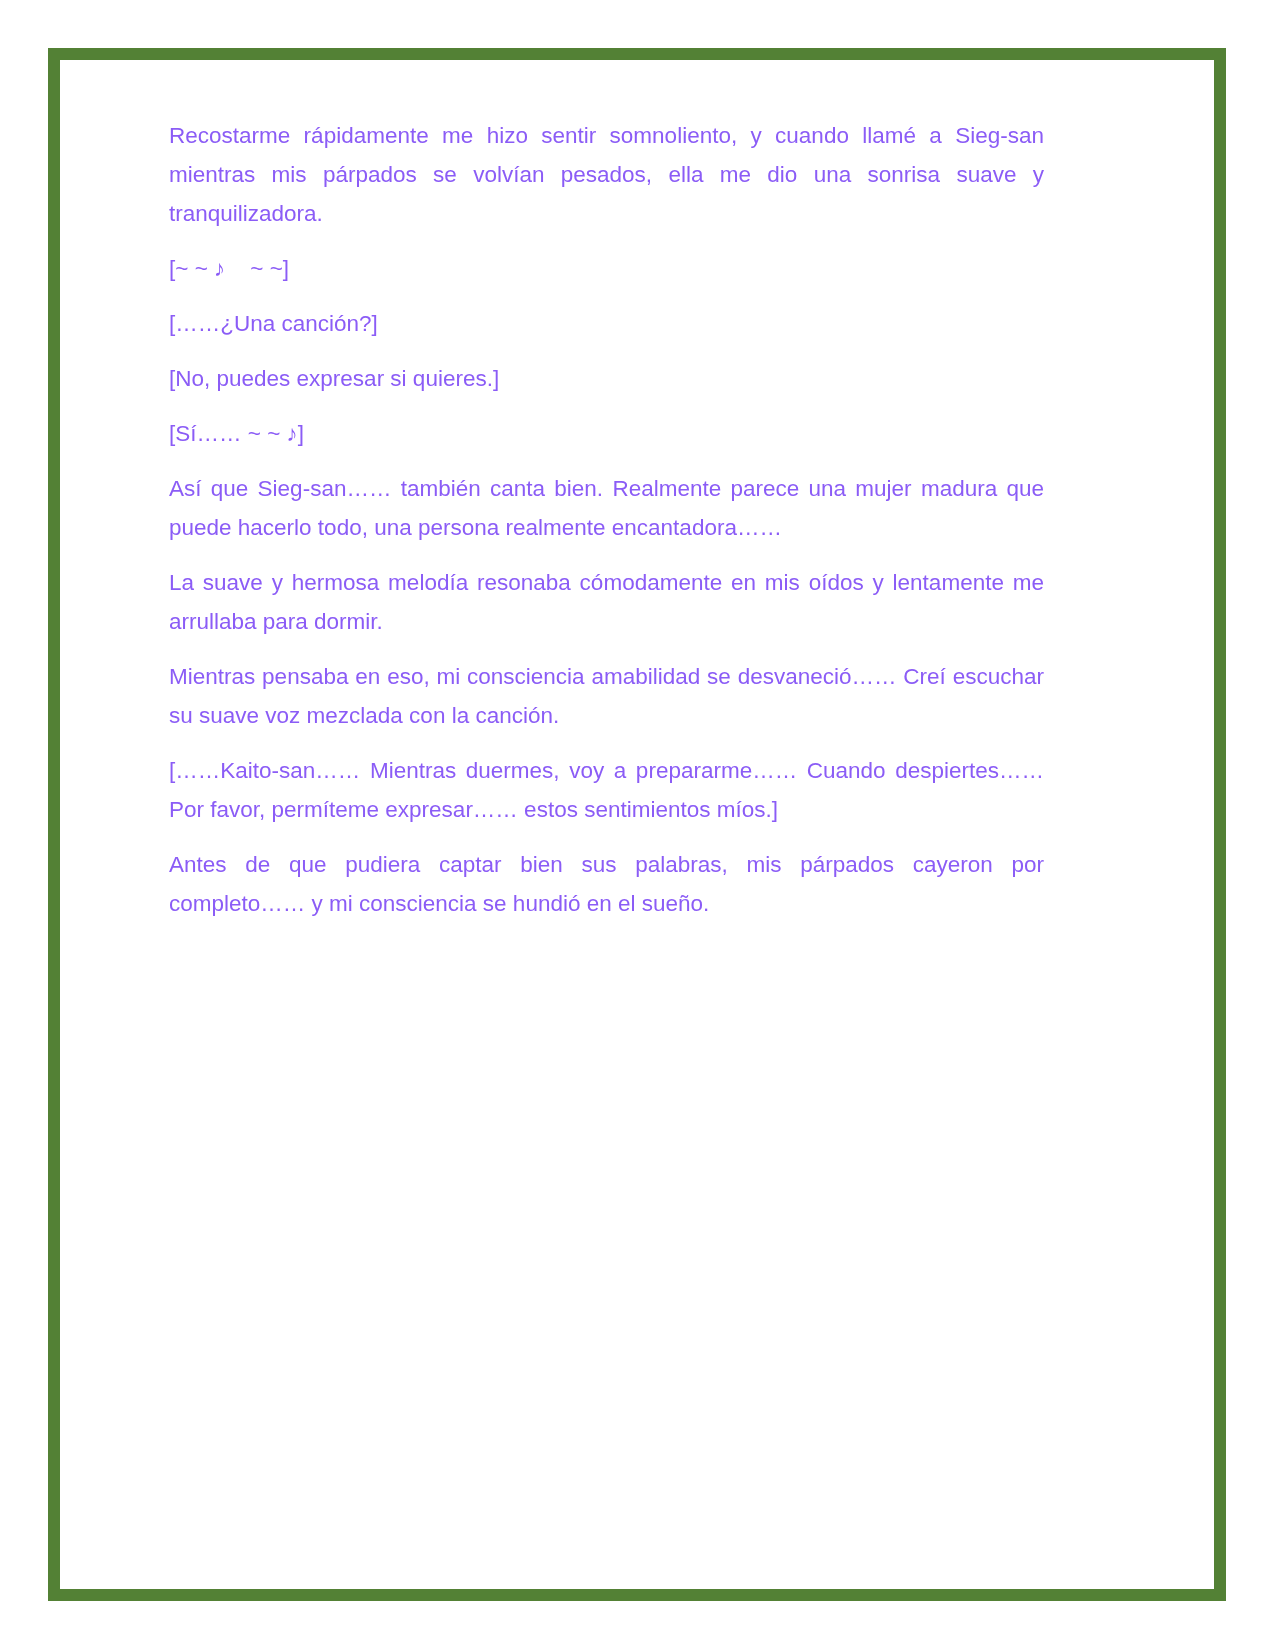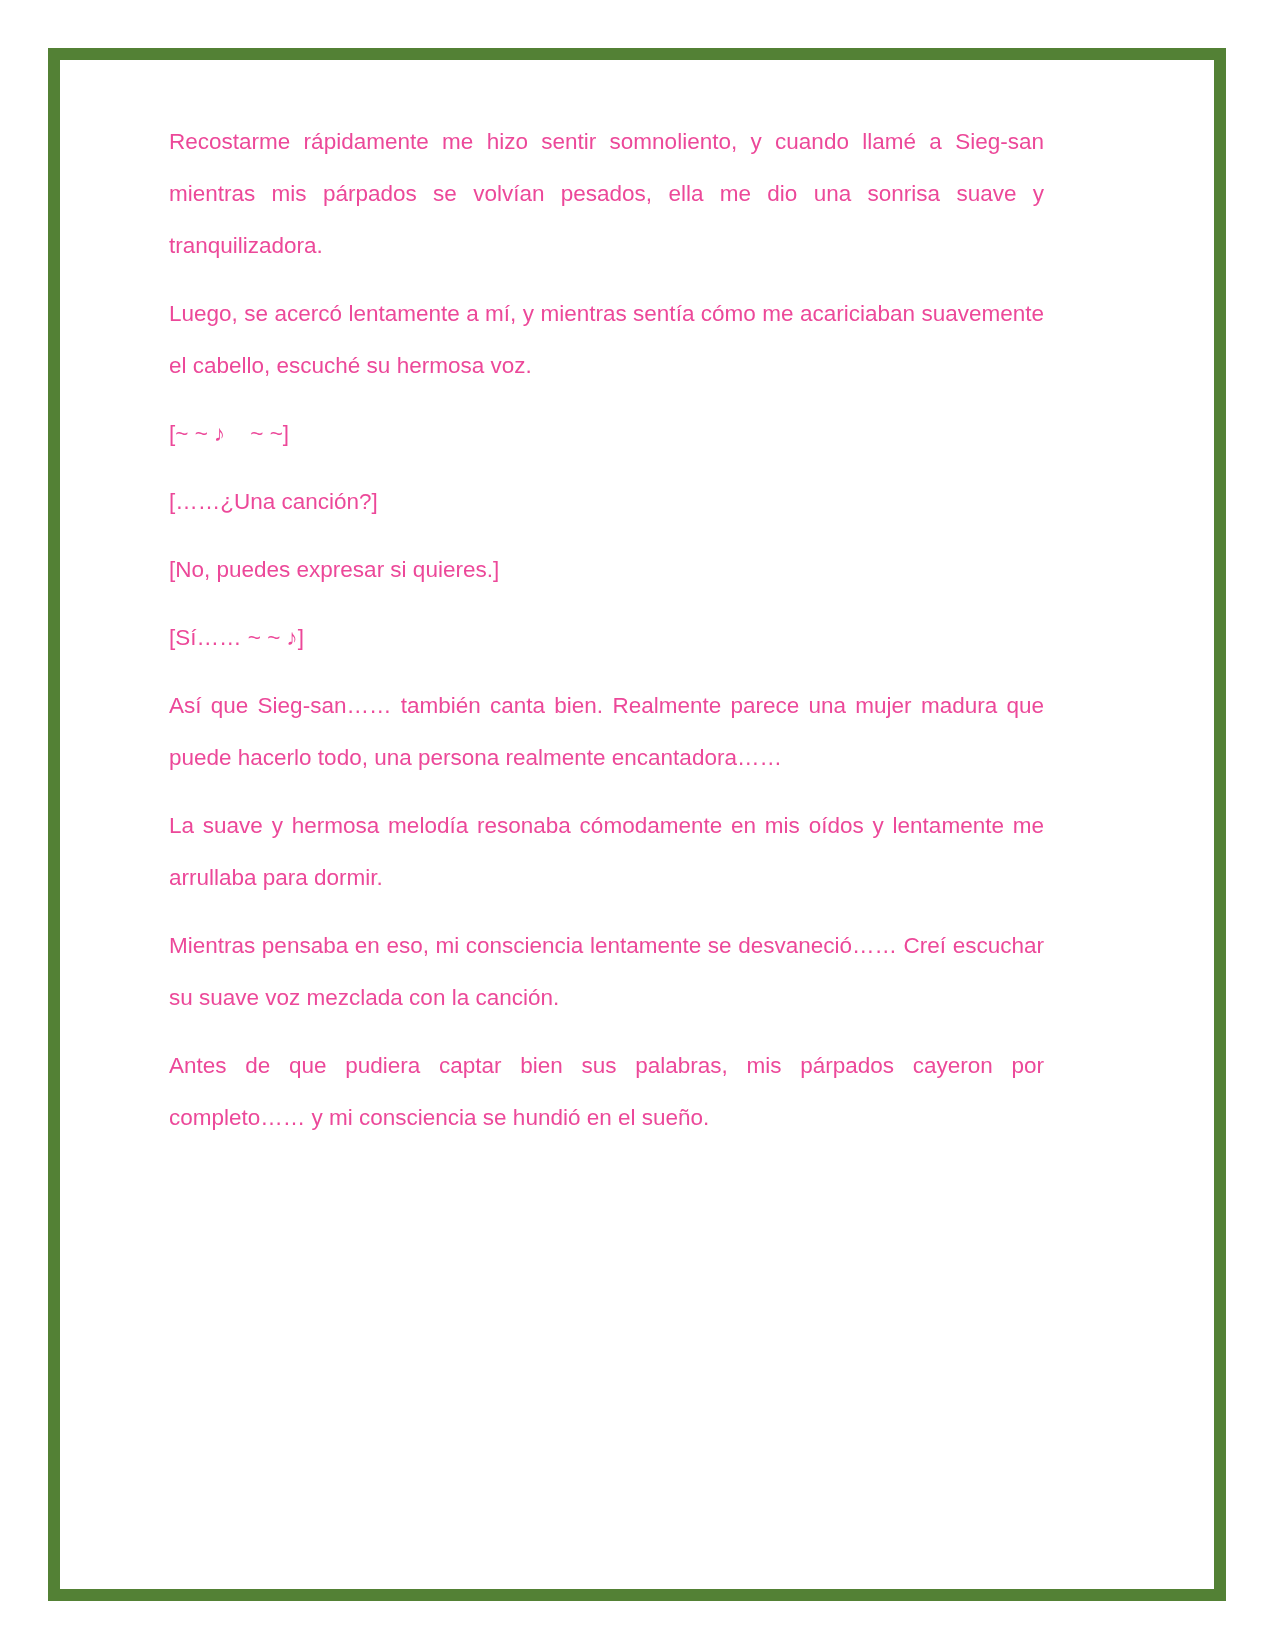--- a/index.html
+++ b/index.html
@@ -11,38 +11,38 @@
     box-sizing: border-box;
     border: 12px solid #538135;
     background: #ffffff;
   }
   .content {
     position: absolute;
     left: 169px; top: 116px;
     width: 875px;
     font-family: "Liberation Sans", sans-serif;
     font-size: 22.5px;
-    line-height: 52px;
-    color: #ec4899;
+    line-height: 39px;
+    color: #8b5cf6;
   }
   .content p {
     margin: 0 0 16px 0;
     text-align: justify;
   }
   .content p.nojust { text-align: left; }
 </style>
 </head>
 <body>
 
 <div class="frame"></div>
 
 <div class="content">
   <p>Recostarme rápidamente me hizo sentir somnoliento, y cuando llamé a Sieg-san mientras mis párpados se volvían pesados, ella me dio una sonrisa suave y tranquilizadora.</p>
-  <p>Luego, se acercó lentamente a mí, y mientras sentía cómo me acariciaban suavemente el cabello, escuché su hermosa voz.</p>
   <p class="nojust" style="white-space: pre;">[~ ~ ♪    ~ ~]</p>
   <p class="nojust">[……¿Una canción?]</p>
   <p class="nojust">[No, puedes expresar si quieres.]</p>
   <p class="nojust">[Sí…… ~ ~ ♪]</p>
   <p>Así que Sieg-san…… también canta bien. Realmente parece una mujer madura que puede hacerlo todo, una persona realmente encantadora……</p>
   <p>La suave y hermosa melodía resonaba cómodamente en mis oídos y lentamente me arrullaba para dormir.</p>
-  <p>Mientras pensaba en eso, mi consciencia lentamente se desvaneció…… Creí escuchar su suave voz mezclada con la canción.</p>
+  <p>Mientras pensaba en eso, mi consciencia amabilidad se desvaneció…… Creí escuchar su suave voz mezclada con la canción.</p>
+  <p>[……Kaito-san……  Mientras duermes, voy a prepararme……  Cuando despiertes…… Por favor, permíteme expresar…… estos sentimientos míos.]</p>
   <p>Antes de que pudiera captar bien sus palabras, mis párpados cayeron por completo…… y mi consciencia se hundió en el sueño.</p>
 </div>
 
 </body></html>

